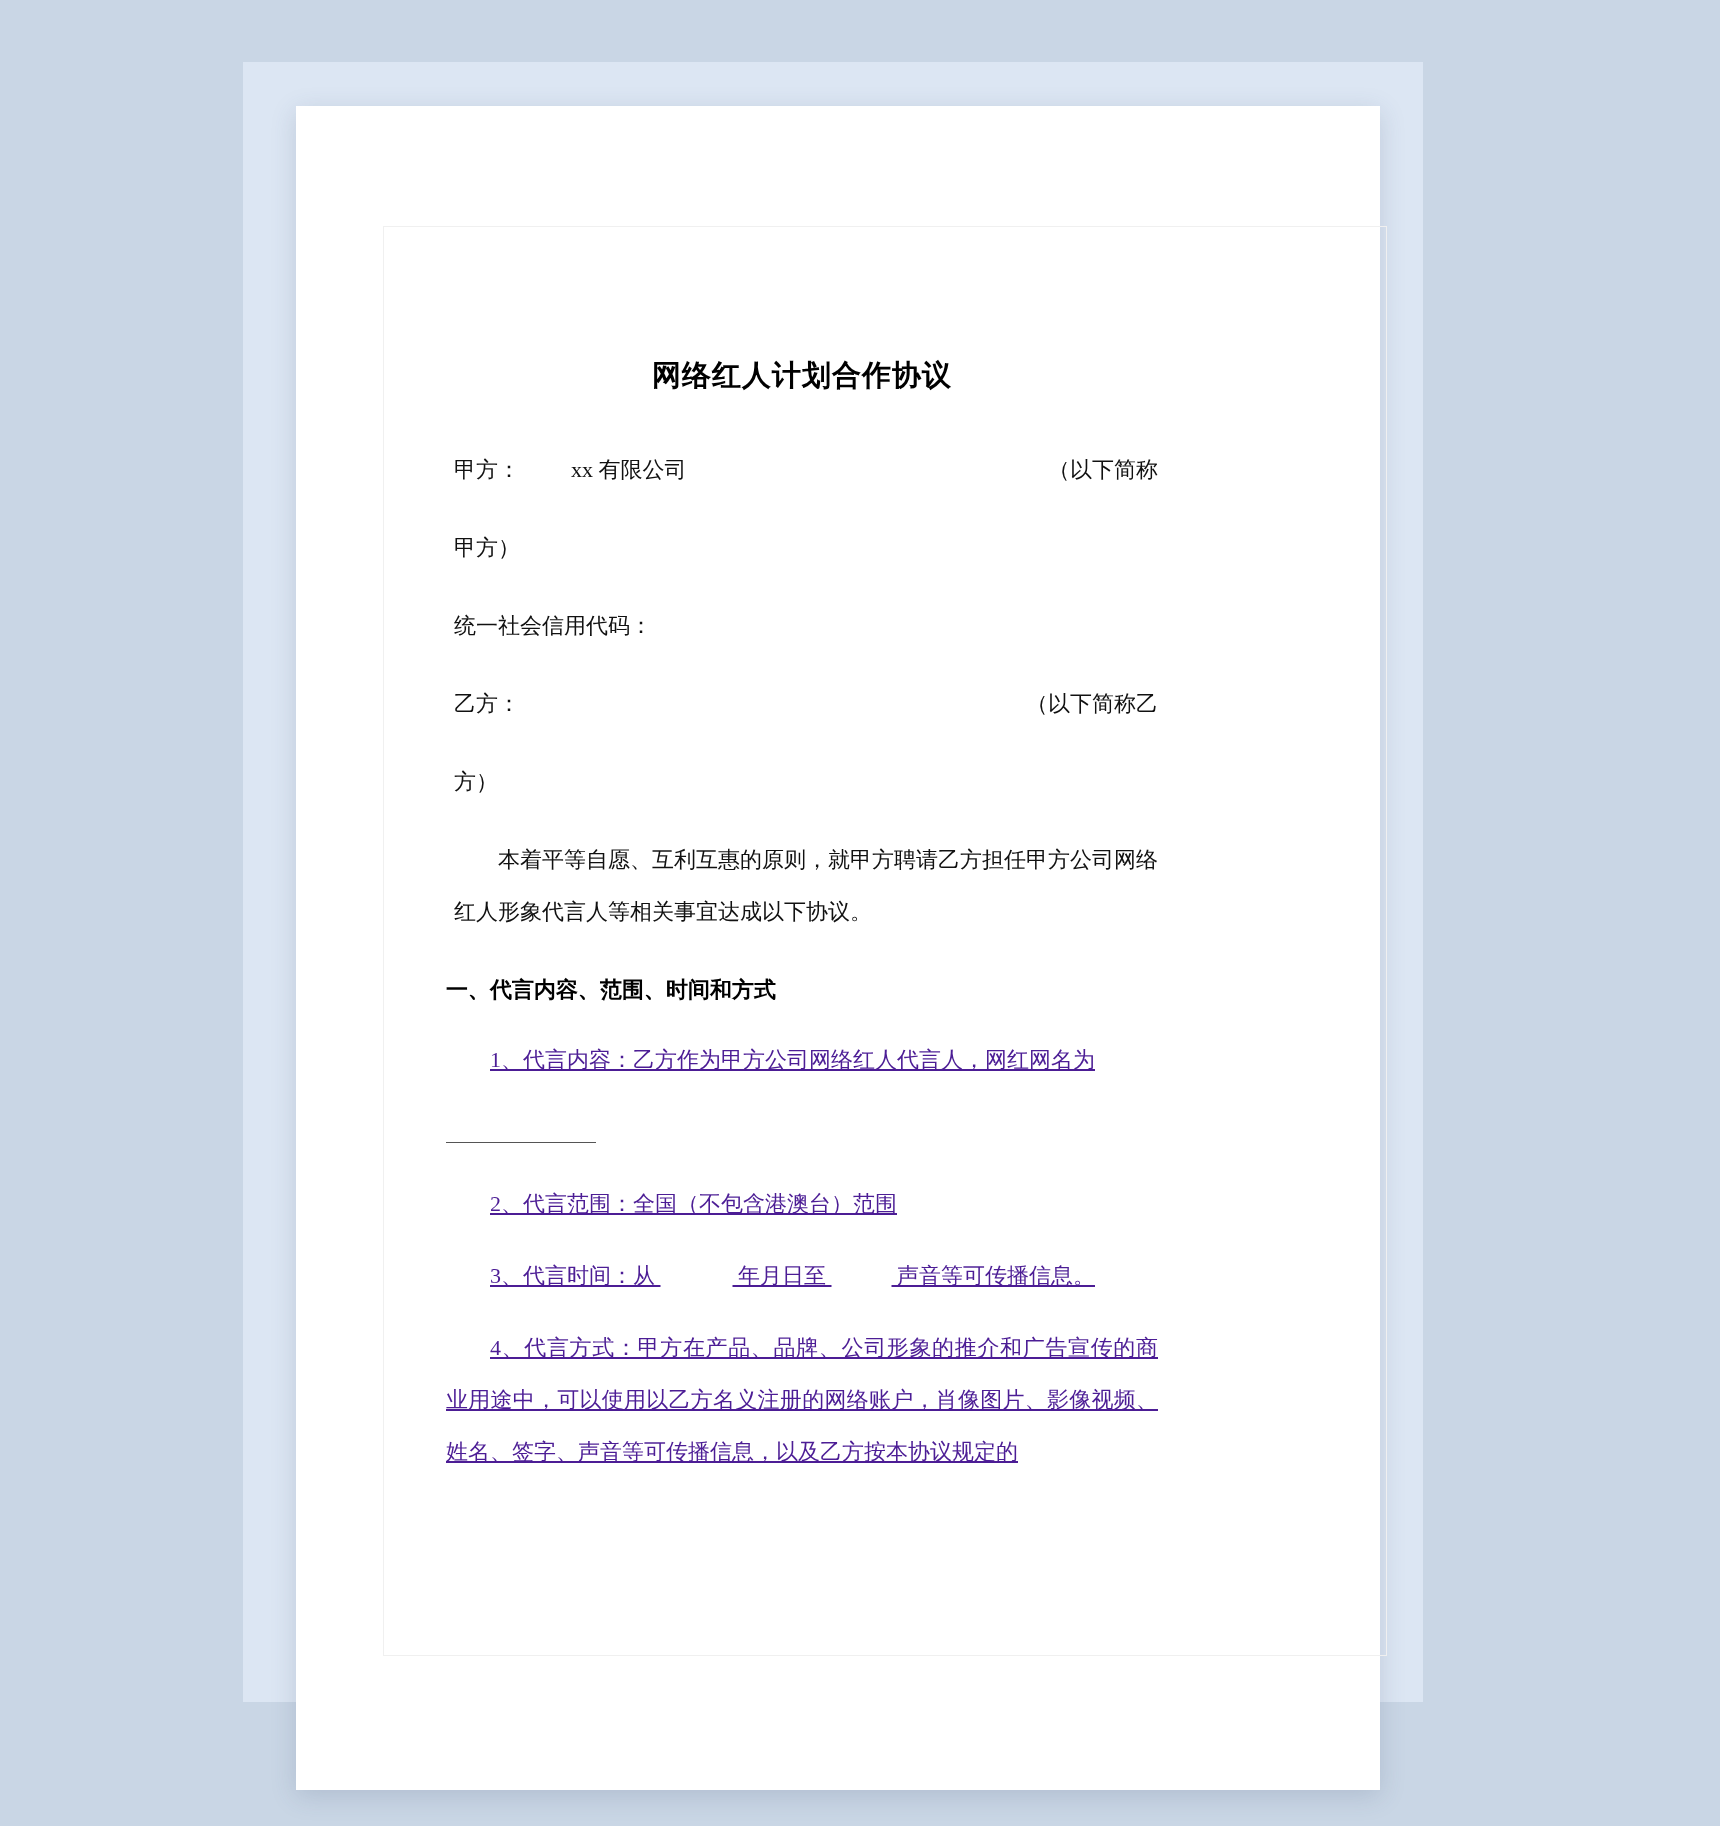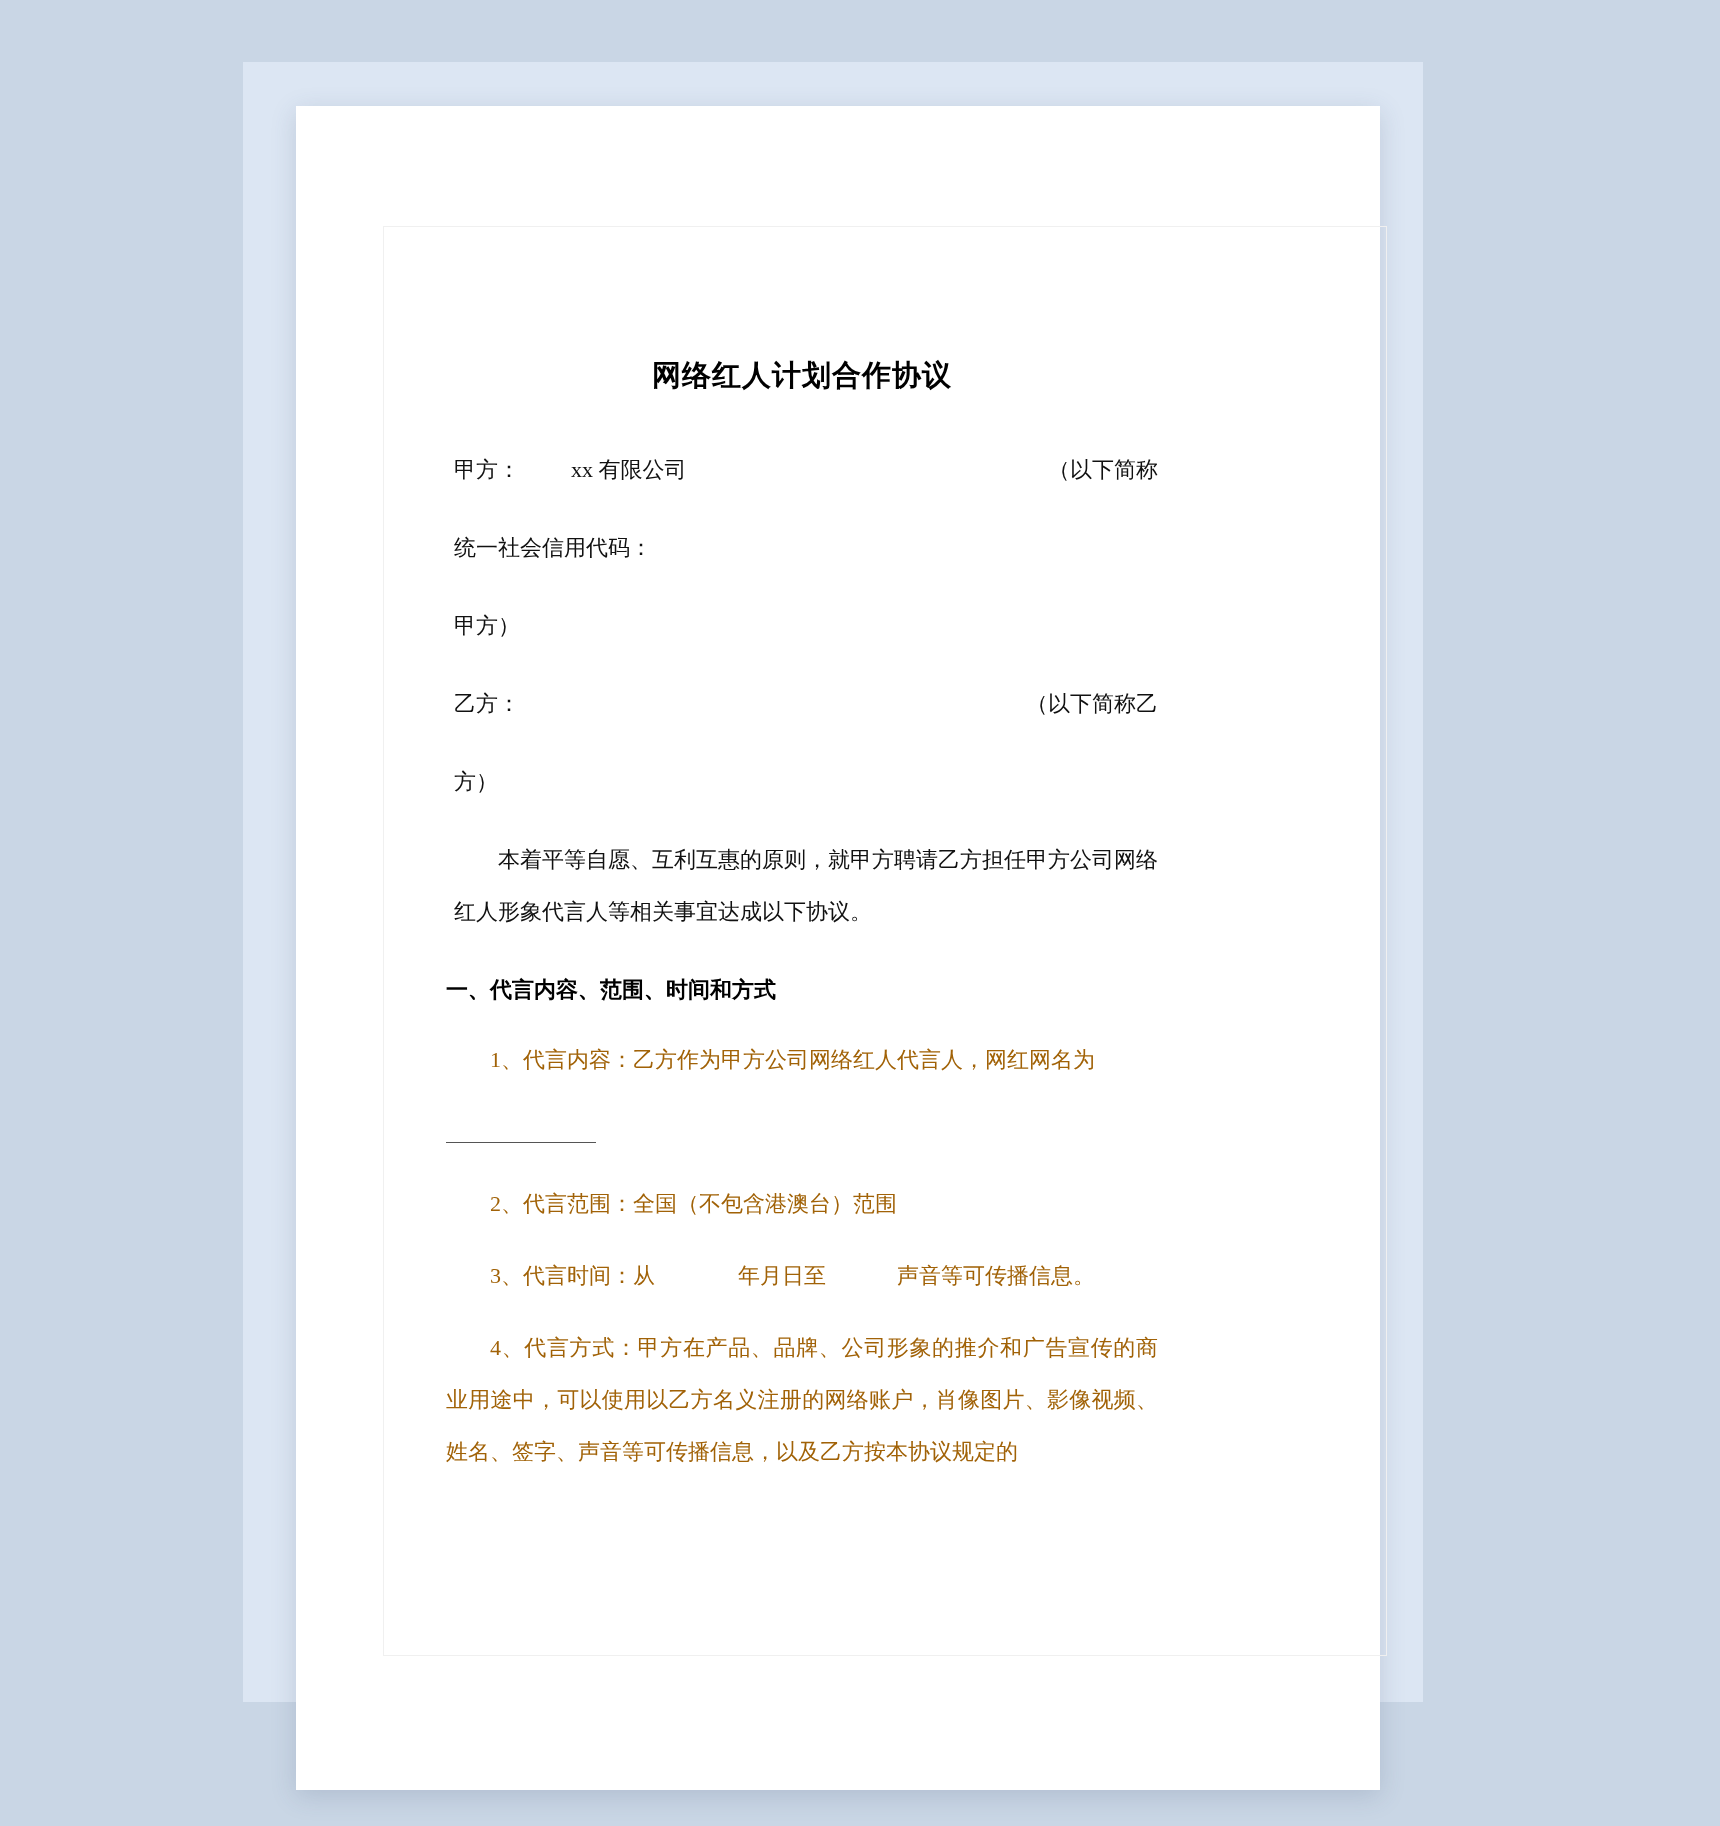--- a/index.html
+++ b/index.html
@@ -92,24 +92,25 @@
     font-weight: bold;
     line-height: 52px;
     margin: 0 0 18px 0;
     color: #000;
     font-family: "DejaVu Sans", "Liberation Sans", sans-serif;
   }
 
   .item {
     font-size: 22px;
     line-height: 52px;
-    color: #a16207;
+    color: #4c1d95;
     margin: 0 0 20px 0;
     text-indent: 2em;
     text-align: justify;
+    text-decoration: underline;
   }
 
   .item-cont {
     text-indent: 0;
   }
 
   .blank-underline {
     display: inline-block;
     width: 150px;
     border-bottom: 1px solid #555;
@@ -131,23 +132,23 @@
   <div class="doc-body">
 
     <h1 class="doc-title">网络红人计划合作协议</h1>
 
     <p class="para party-line">
       <span>甲方：</span>
       <span class="gap-lg"></span>
       <span>xx 有限公司</span>
       <span class="right-note">（以下简称</span>
     </p>
+    <p class="para">甲方）</p>
+
     <p class="para">统一社会信用代码：</p>
-
-    <p class="para">甲方）</p>
 
     <p class="para party-line">
       <span>乙方：</span>
       <span class="right-note">（以下简称乙</span>
     </p>
     <p class="para">方）</p>
 
 
     <p class="para indent">本着平等自愿、互利互惠的原则，就甲方聘请乙方担任甲方公司网络红人形象代言人等相关事宜达成以下协议。</p>
 

